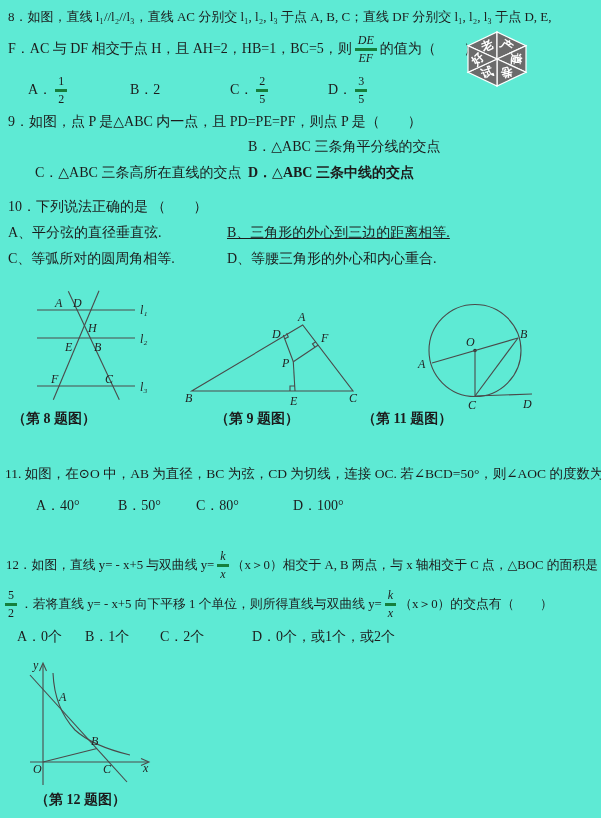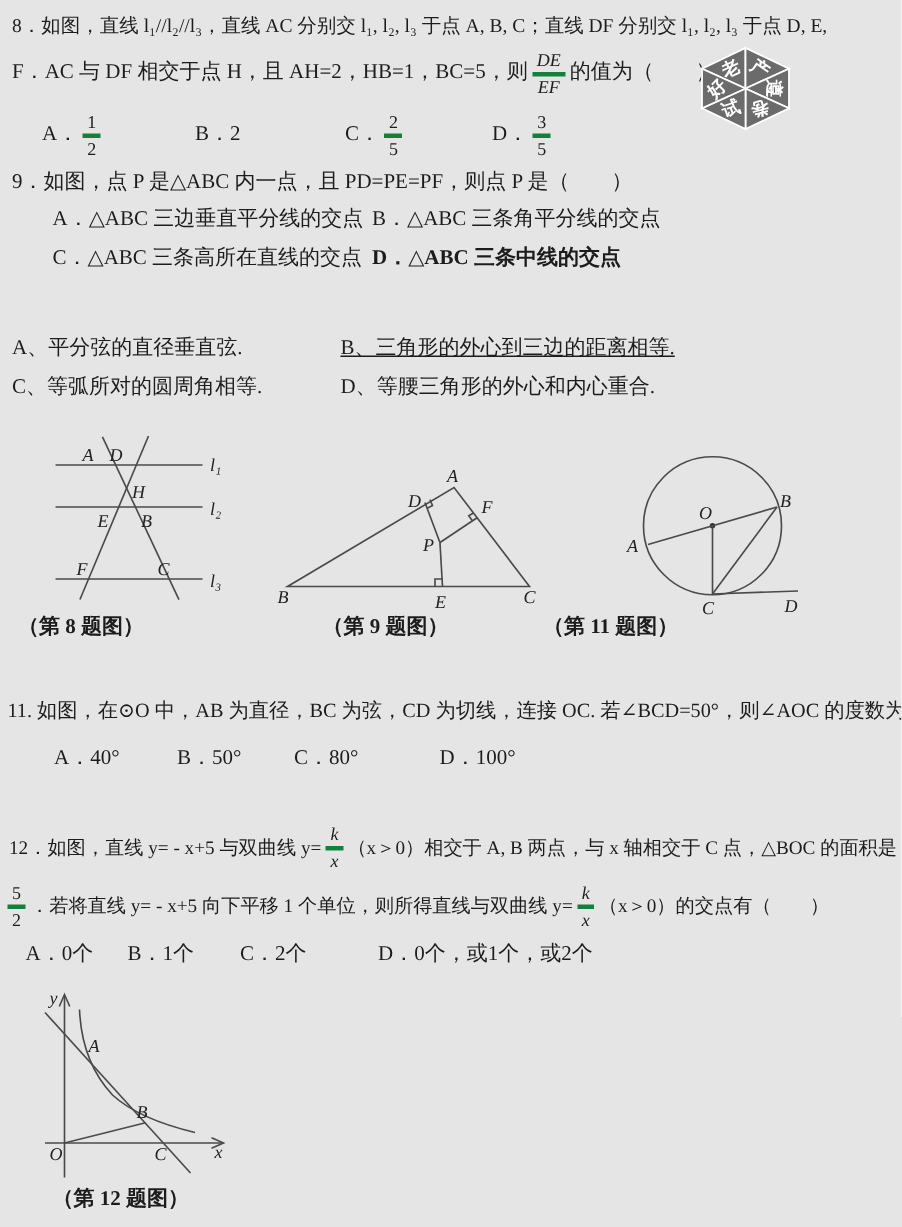--- a/index.html
+++ b/index.html
@@ -1,16 +1,16 @@
 <!DOCTYPE html>
 <html><head>
 <meta charset="utf-8">
 <style>
   html,body{margin:0;padding:0;background:#fff;}
-  .page{position:relative;width:601px;height:818px;background:#e5e5e5;overflow:hidden;
+  .page{position:relative;width:601px;height:818px;background:#5eead4;overflow:hidden;
         font-family:"Liberation Serif","DejaVu Serif",serif;color:#1c1c1c;font-size:14px;line-height:18px;}
   .line{position:absolute;white-space:nowrap;}
   .flexline{position:absolute;display:flex;align-items:center;white-space:nowrap;}
   .frac{display:inline-flex;flex-direction:column;align-items:center;line-height:1.05;
         font-size:12px;margin:0 3px;font-style:italic;}
   .frac .num{display:block;border-bottom:3px solid #15803d;padding:0 3px 1px;text-align:center;}
   .frac .den{display:block;padding-top:1px;text-align:center;}
   .frac.upright{font-style:normal;}
   .caption{position:absolute;font-weight:700;white-space:nowrap;}
   svg{position:absolute;overflow:visible;}
@@ -71,25 +71,25 @@
       <text class="stamp-char" x="23.3" y="18.6" transform="rotate(-25 23.3 14.6)">老</text>
       <text class="stamp-char" x="42.7" y="18.6" transform="rotate(35 42.7 14.6)">产</text>
       <text class="stamp-char" x="52.3" y="32" transform="rotate(90 52.3 28)">遵</text>
       <text class="stamp-char" x="42.7" y="45.4" transform="rotate(165 42.7 41.4)">卷</text>
       <text class="stamp-char" x="23.3" y="45.4" transform="rotate(-20 23.3 41.4)">试</text>
       <text class="stamp-char" x="13.7" y="32" transform="rotate(-45 13.7 28)">好</text>
     </g>
   </svg>
 
   <div class="line" style="left:8px;top:113px;">9．如图，点 P 是△ABC 内一点，且 PD=PE=PF，则点 P 是（　　）</div>
-  <div class="line" style="left:35px;top:138px;">A．△ABC 三边垂直平分线的交点</div>
   <div class="line" style="left:248px;top:138px;">B．△ABC 三条角平分线的交点</div>
   <div class="line" style="left:35px;top:164px;">C．△ABC 三条高所在直线的交点</div>
   <div class="line" style="left:248px;top:164px;font-weight:bold;">D．△ABC 三条中线的交点</div>
 
+  <div class="line" style="left:8px;top:198px;">10．下列说法正确的是 （　　）</div>
   <div class="line" style="left:8px;top:224px;">A、平分弦的直径垂直弦.</div>
   <div class="line" style="left:227px;top:224px;text-decoration:underline;">B、三角形的外心到三边的距离相等.</div>
   <div class="line" style="left:227px;top:250px;">D、等腰三角形的外心和内心重合.</div>
   <div class="line" style="left:8px;top:250px;">C、等弧所对的圆周角相等.</div>
 
   <svg style="left:25px;top:288px;" width="145" height="115" viewBox="0 0 145 115">
     <g>
       <line class="fig-stroke" x1="12" y1="22" x2="110" y2="22"></line>
       <line class="fig-stroke" x1="12" y1="50" x2="110" y2="50"></line>
       <line class="fig-stroke" x1="12" y1="98" x2="110" y2="98"></line>

